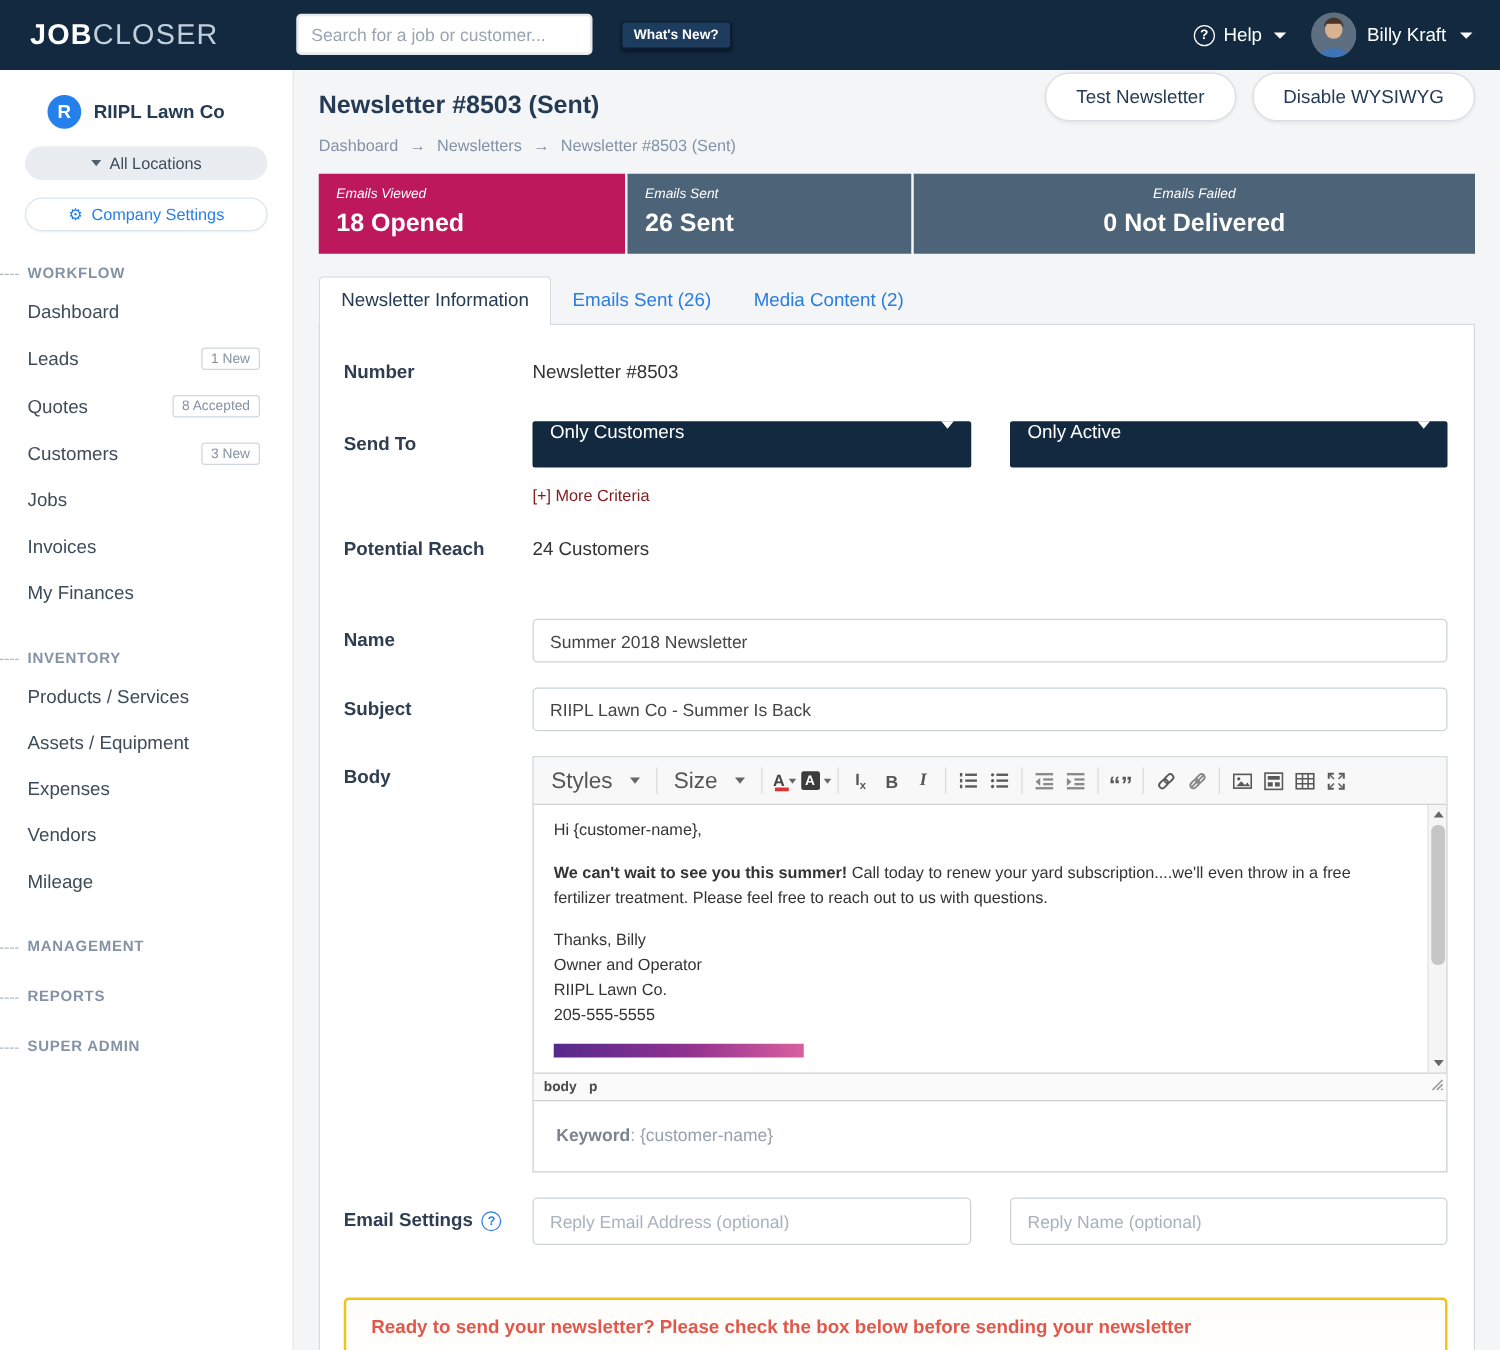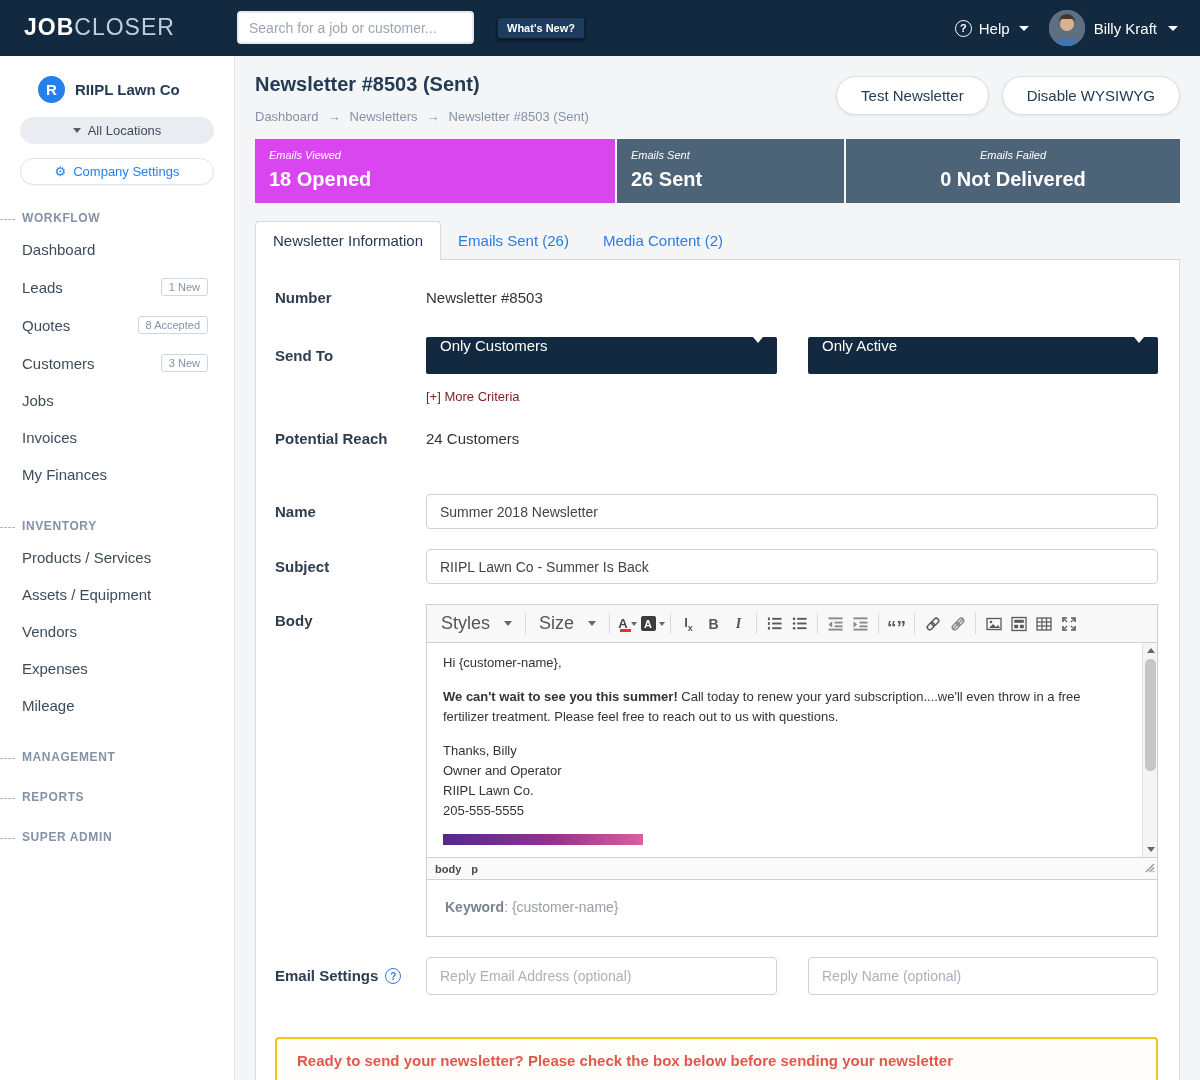--- a/index.html
+++ b/index.html
@@ -38,26 +38,26 @@
   .badge { font-size:11px; color:#8492a6; border:1px solid #cfd6dd; border-radius:3px; padding:2px 7px; background:#fff; white-space:nowrap; }
 
   
   .main { position:absolute; left:235px; top:56px; right:0; bottom:0; padding:0 20px; overflow:hidden; }
   .page-head { position:relative; padding-top:17px; }
   .page-title { font-size:20px; font-weight:bold; color:#243b53; }
   .breadcrumb { margin-top:13px; font-size:13px; color:#8492a6; display:flex; align-items:center; gap:9px; }
   .crumb { cursor:pointer; }
   .crumb.current { cursor:default; }
   .crumb-sep { color:#8492a6; font-size:13px; }
-  .head-buttons { position:absolute; right:0; top:20px; display:flex; gap:13px; }
+  .head-buttons { position:absolute; right:0; top:2px; display:flex; gap:13px; }
   .btn-white { background:#fff; border:1px solid #d9dee4; border-radius:21px; padding:10px 24px; font-size:15px; color:#243b53; cursor:pointer; box-shadow:0 1px 3px rgba(0,0,0,.08); font-family:"Liberation Sans",sans-serif; }
 
   .stats { display:flex; gap:2px; margin-top:15px; }
   .stat { color:#fff; padding:10px 14px 12px; }
-  .stat:nth-child(1) { width:360px; background:#d946ef; }
+  .stat:nth-child(1) { width:245px; background:#be185d; }
   .stat:nth-child(2) { width:227px; background:#4d6378; }
   .stat:nth-child(3) { flex:1; background:#4d6378;text-align:center; }
   .stat-label { font-size:11px; font-style:italic; }
   .stat-value { font-size:20px; font-weight:bold; margin-top:7px; }
 
   .tabs { display:flex; align-items:flex-end; margin-top:18px; position:relative; z-index:2; }
   .tab { padding:10px 17px; font-size:15px; cursor:pointer; }
   .tab.active { background:#fff; border:1px solid #d5dbe1; border-bottom:none; border-radius:4px 4px 0 0; color:#243b53; margin-bottom:-1px; padding-bottom:11px; }
   .tab.inactive { color:#2a7de1; }
 
@@ -200,24 +200,24 @@
       </div>
 
     <div class="section-header">INVENTORY</div>
     <div class="side-item">
         <span>Products / Services</span>
       </div>
     <div class="side-item">
         <span>Assets / Equipment</span>
       </div>
     <div class="side-item">
+        <span>Expenses</span>
+      </div>
+    <div class="side-item">
         <span>Vendors</span>
-      </div>
-    <div class="side-item">
-        <span>Expenses</span>
       </div>
     <div class="side-item">
         <span>Mileage</span>
       </div>
 
     <div class="section-header">MANAGEMENT</div>
     <div class="section-header">REPORTS</div>
     <div class="section-header">SUPER ADMIN</div>
   </div>
 </div>

